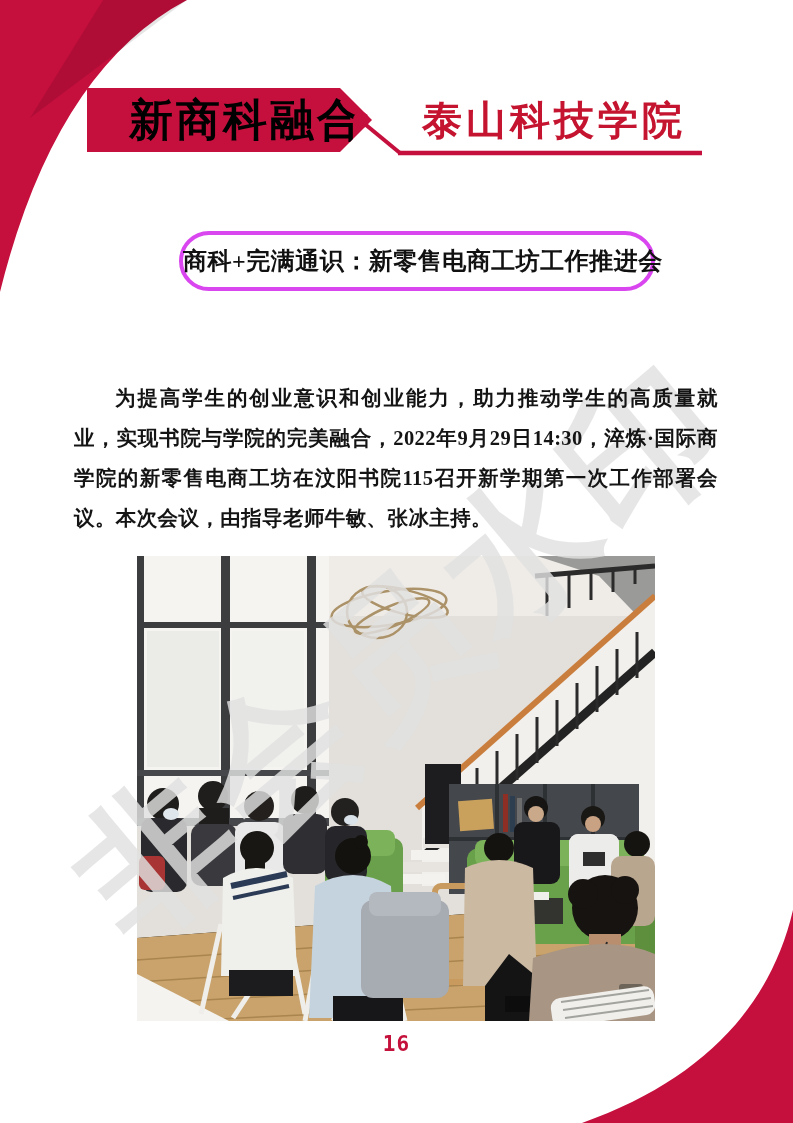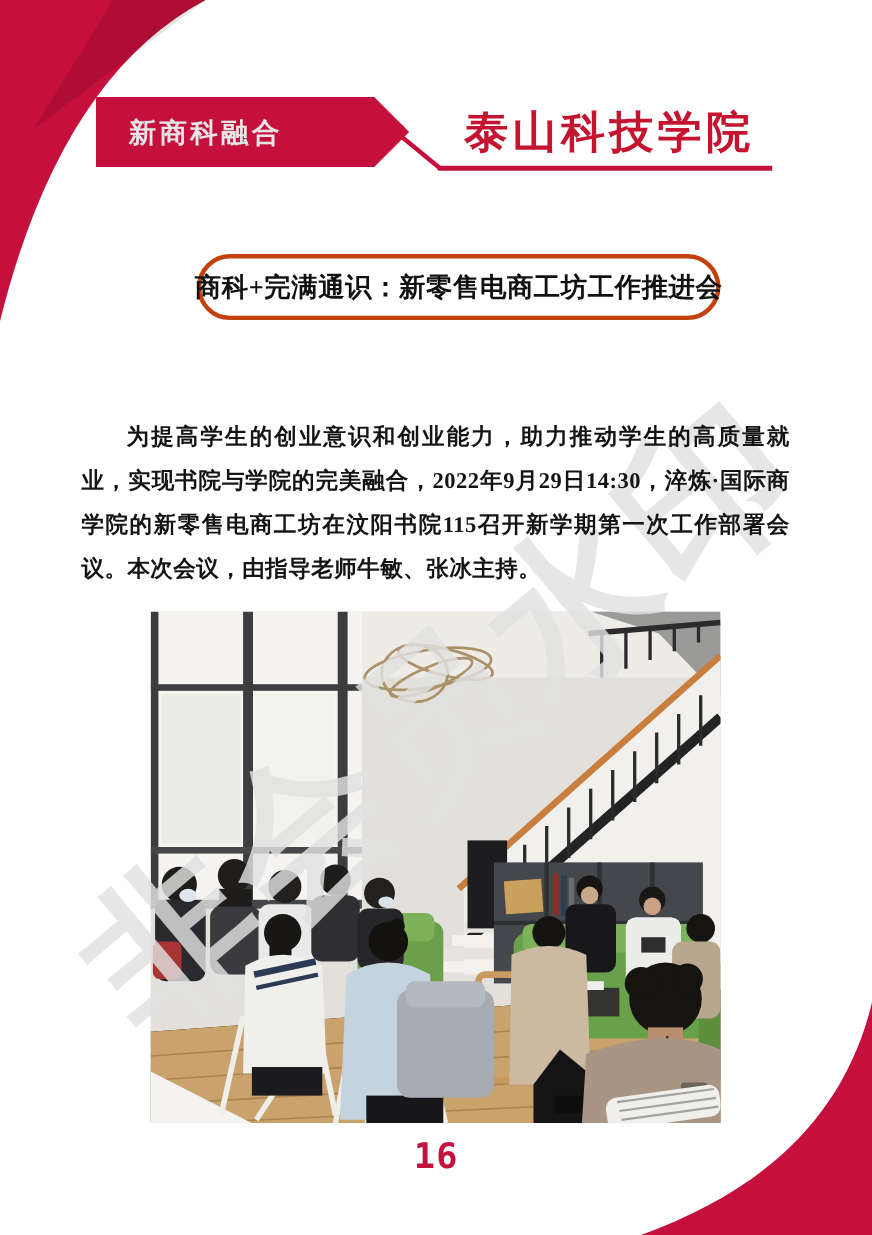--- a/index.html
+++ b/index.html
@@ -12,37 +12,37 @@
   }
   .corner-svg{position:absolute;left:0;top:0;width:793px;height:1123px;pointer-events:none;z-index:1;}
   
   .banner{
     position:absolute;left:87px;top:88px;width:285px;height:64px;
     background:#C50F3D;z-index:3;
     clip-path:polygon(0 0,253px 0,285px 32px,253px 64px,0 64px);
     display:flex;align-items:center;
   }
   .banner-label{
-    color:#e5e5e5;font-family:"Liberation Sans",sans-serif;
-    font-weight:bold;font-size:25px;letter-spacing:3px;
-    padding-left:30px;white-space:nowrap;
+    color:#000000;font-family:"Liberation Sans",sans-serif;
+    font-weight:bold;font-size:44px;letter-spacing:3px;
+    padding-left:30px;white-space:nowrap;margin-left:12px;
   }
   .header-dot{position:absolute;left:353px;top:112px;width:16px;height:16px;border-radius:50%;background:#C50F3D;z-index:4;}
   .header-lines{position:absolute;left:0;top:0;width:793px;height:200px;z-index:2;pointer-events:none;}
   .school-name{
     position:absolute;left:404px;top:92px;width:300px;height:56px;
     display:flex;align-items:center;justify-content:center;
     color:#C4142F;font-weight:bold;font-size:40px;letter-spacing:4px;
     z-index:3;white-space:nowrap;
   }
   
   .title-pill{
     position:absolute;left:179px;top:231px;width:468px;height:52px;
-    border:4px solid #c2410c;border-radius:30px;background:#ffffff;
-    display:flex;align-items:center;justify-content:center;z-index:6;
+    border:4px solid #d946ef;border-radius:30px;background:#ffffff;
+    display:flex;align-items:center;justify-content:flex-start;z-index:6;
   }
   .title-pill span{
     font-weight:bold;color:#111111;font-size:24px;letter-spacing:0.5px;white-space:nowrap;
   }
   
   .article{
     position:absolute;left:58px;top:362px;width:676px;z-index:10;
   }
   .article p{
     margin:16px;font-size:20.5px;line-height:40px;color:#141414;
@@ -60,21 +60,21 @@
     font-family:"Liberation Sans",sans-serif;
   }
   
   .photo{
     position:absolute;left:137px;top:556px;width:518px;height:465px;z-index:5;
     background:#e6e3de;
   }
   
   .page-number{
     position:absolute;left:0;top:1032px;width:793px;text-align:center;z-index:6;
-    color:#C5123C;font-size:32px;font-weight:bold;
+    color:#C5123C;font-size:21px;font-weight:bold;
     font-family:"DejaVu Sans Mono",monospace;letter-spacing:1px;
   }
 </style>
 </head>
 <body>
 
 <div class="page">
 
   <svg class="corner-svg" viewBox="0 0 793 1123" aria-hidden="true">
     <path d="M0,0 L187,0 Q55,70 0,292 Z" fill="#C50F3D"></path>

